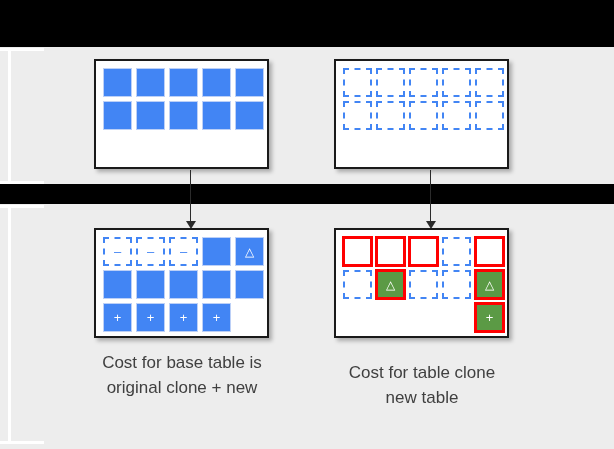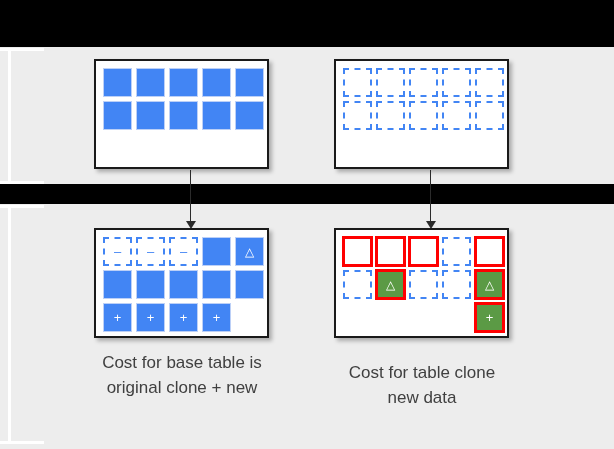--- a/index.html
+++ b/index.html
@@ -266,16 +266,16 @@
       </div>
   </div>
 
   <div class="caption" id="caption-base">
     <span class="caption-line">Cost for base table is</span>
     <span class="caption-line">original clone + new</span>
   </div>
 
   <div class="caption" id="caption-clone">
     <span class="caption-line">Cost for table clone</span>
-    <span class="caption-line">new data</span>
+    <span class="caption-line">new table</span>
   </div>
 
 </div>
 
 </body></html>

